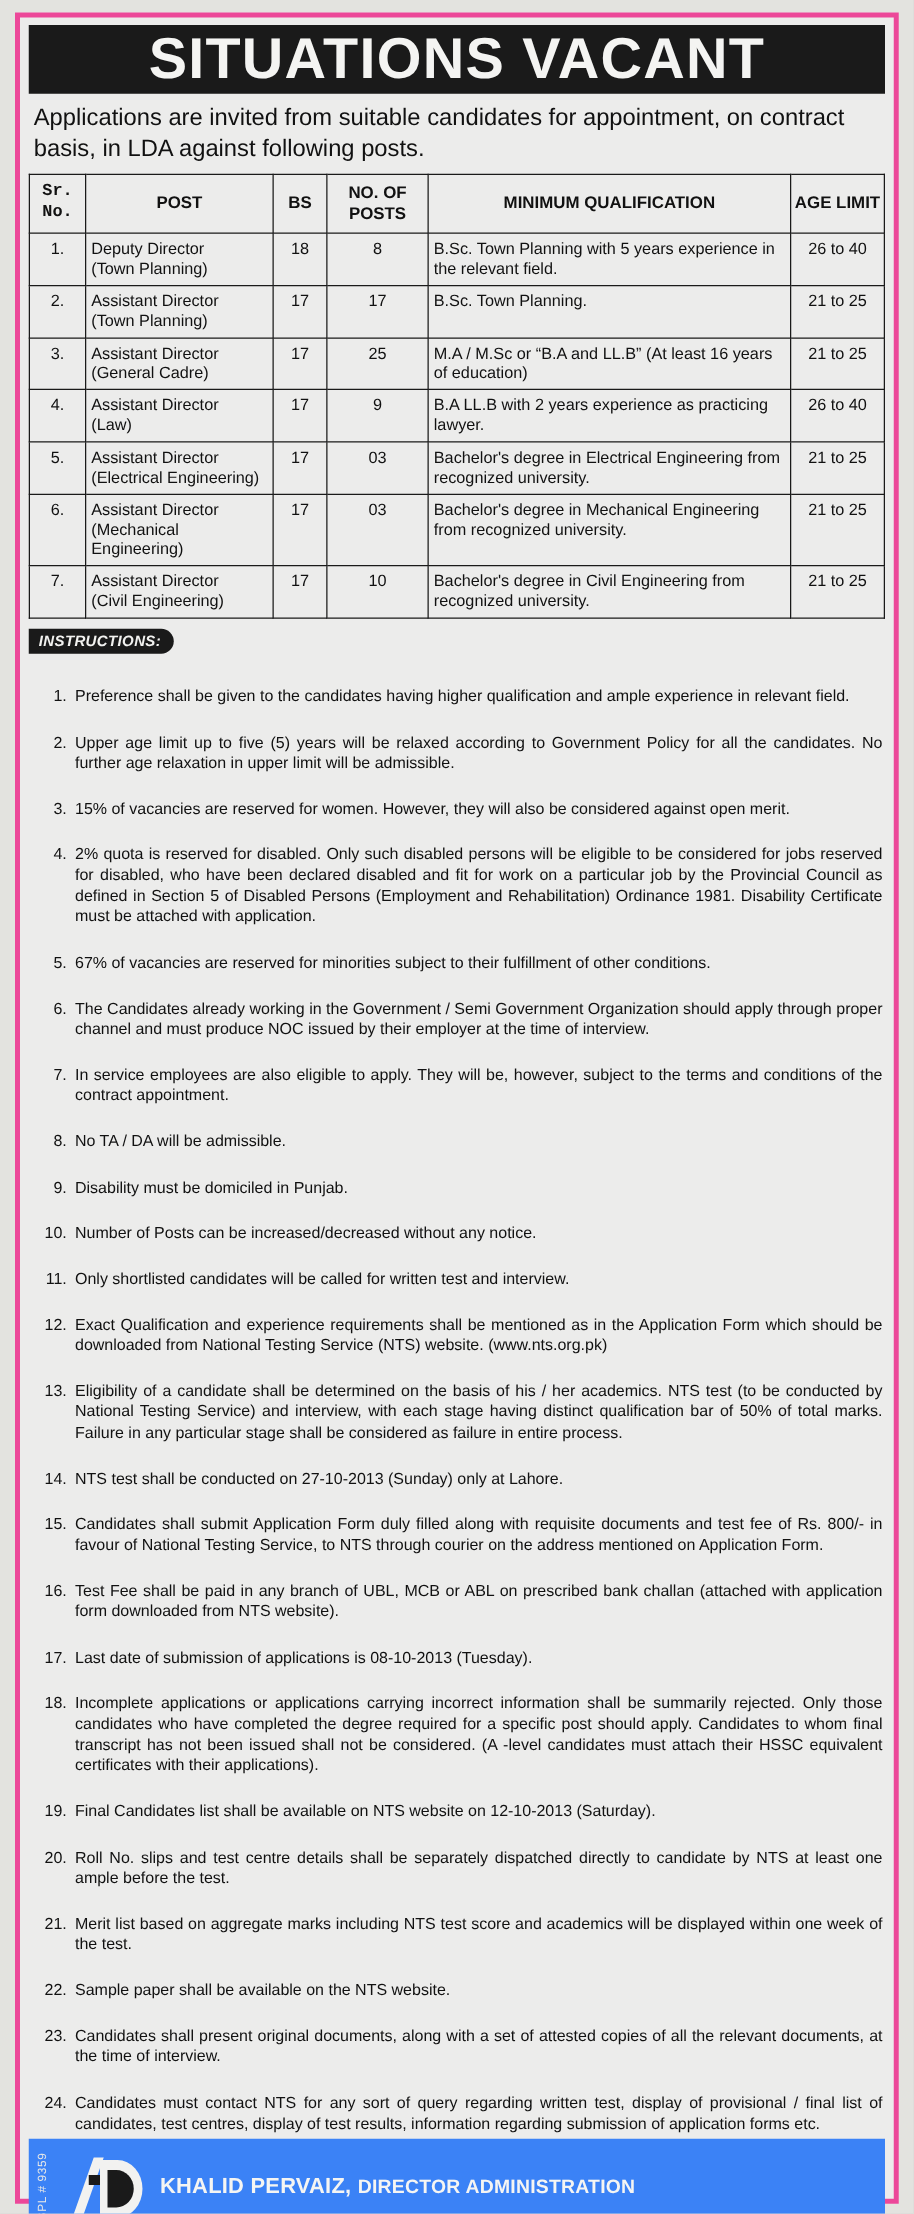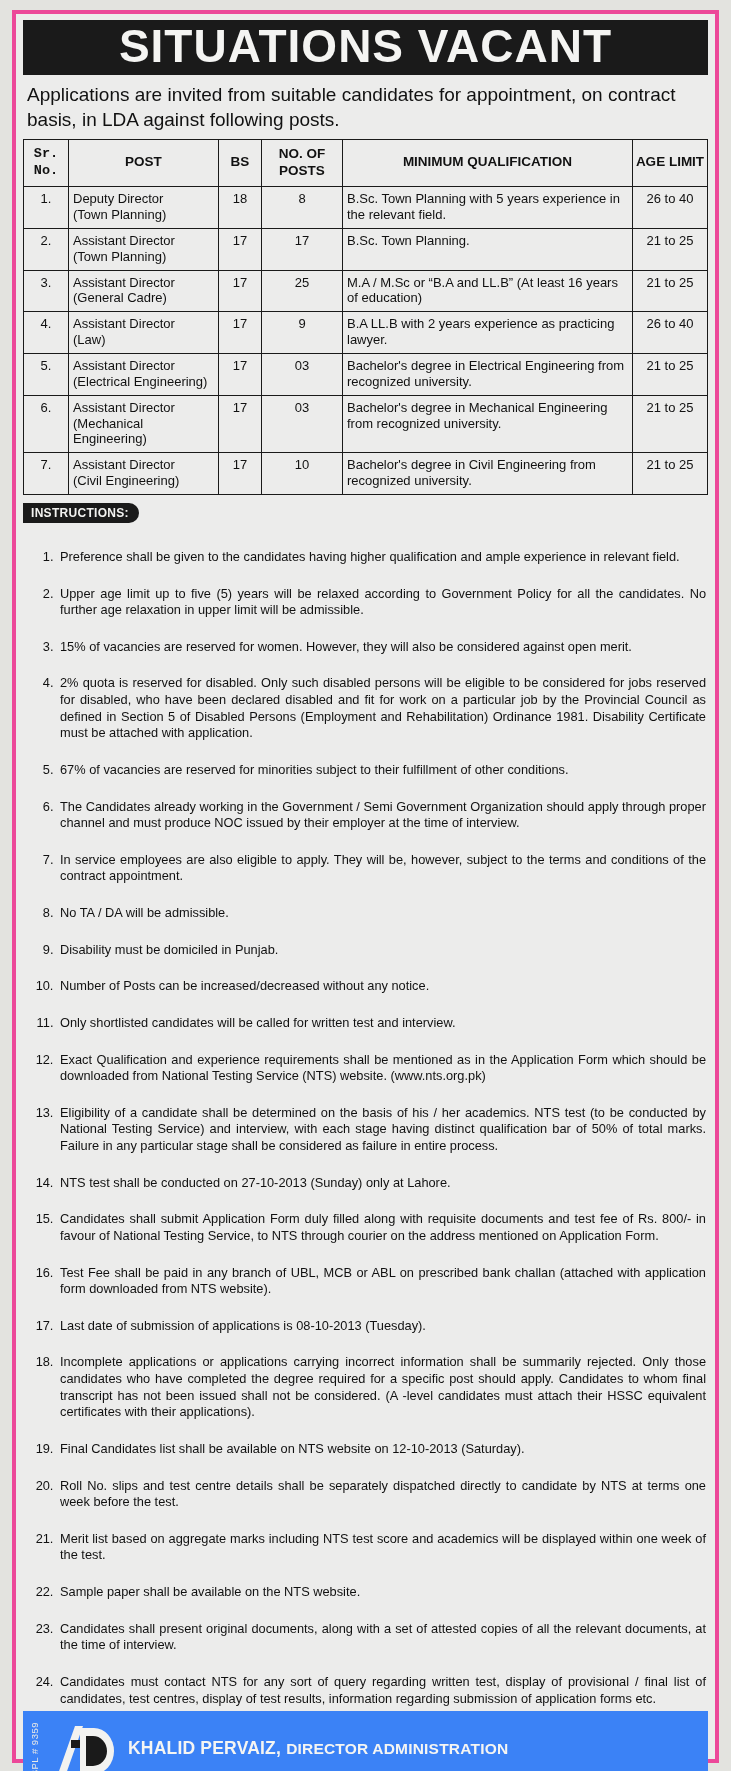--- a/index.html
+++ b/index.html
@@ -78,20 +78,21 @@
   .col-bs { width: 38px; text-align: center; }
   .col-posts { width: 76px; text-align: center; }
   .col-qual { width: auto; margin-top: 24px; }
   .col-age { width: 70px; text-align: center; }
   td.c { text-align: center; }
   .post-sub { display: block; }
   
   .instr-head {
     margin: 8px 0 2px 0;
     display: flex;
+    font-style: italic;
   }
   .instr-head .lbl {
     background: #1a1a1a;
     color: #f2f2f0;
     font-size: 12px;
     font-weight: bold;
     padding: 3px 10px 3px 8px;
     letter-spacing: 0.3px;
     border-top-right-radius: 10px;
     border-bottom-right-radius: 10px;
@@ -285,21 +286,21 @@
       <li>Number of Posts can be increased/decreased without any notice.</li>
       <li>Only shortlisted candidates will be called for written test and interview.</li>
       <li>Exact Qualification and experience requirements shall be mentioned as in the Application Form which should be downloaded from National Testing Service (NTS) website. (www.nts.org.pk)</li>
       <li>Eligibility of a candidate shall be determined on the basis of his / her academics. NTS test (to be conducted by National Testing Service) and interview, with each stage having distinct qualification bar of 50% of total marks. Failure in any particular stage shall be considered as failure in entire process.</li>
       <li>NTS test shall be conducted on 27-10-2013 (Sunday) only at Lahore.</li>
       <li>Candidates shall submit Application Form duly filled along with requisite documents and test fee of Rs. 800/- in favour of National Testing Service, to NTS through courier on the address mentioned on Application Form.</li>
       <li>Test Fee shall be paid in any branch of UBL, MCB or ABL on prescribed bank challan (attached with application form downloaded from NTS website).</li>
       <li>Last date of submission of applications is 08-10-2013 (Tuesday).</li>
       <li>Incomplete applications or applications carrying incorrect information shall be summarily rejected. Only those candidates who have completed the degree required for a specific post should apply. Candidates to whom final transcript has not been issued shall not be considered. (A -level candidates must attach their HSSC equivalent certificates with their applications).</li>
       <li>Final Candidates list shall be available on NTS website on 12-10-2013 (Saturday).</li>
-      <li>Roll No. slips and test centre details shall be separately dispatched directly to candidate by NTS at terms one week before the test.</li>
+      <li>Roll No. slips and test centre details shall be separately dispatched directly to candidate by NTS at least one ample before the test.</li>
       <li>Merit list based on aggregate marks including NTS test score and academics will be displayed within one week of the test.</li>
       <li>Sample paper shall be available on the NTS website.</li>
       <li>Candidates shall present original documents, along with a set of attested copies of all the relevant documents, at the time of interview.</li>
       <li>Candidates must contact NTS for any sort of query regarding written test, display of provisional / final list of candidates, test centres, display of test results, information regarding submission of application forms etc.</li>
     </ol>
 
     <div class="footer">
       <div class="spl">SPL # 9359</div>
       <div class="logo">
         <svg viewBox="0 0 72 62" width="72" height="62" aria-hidden="true">

